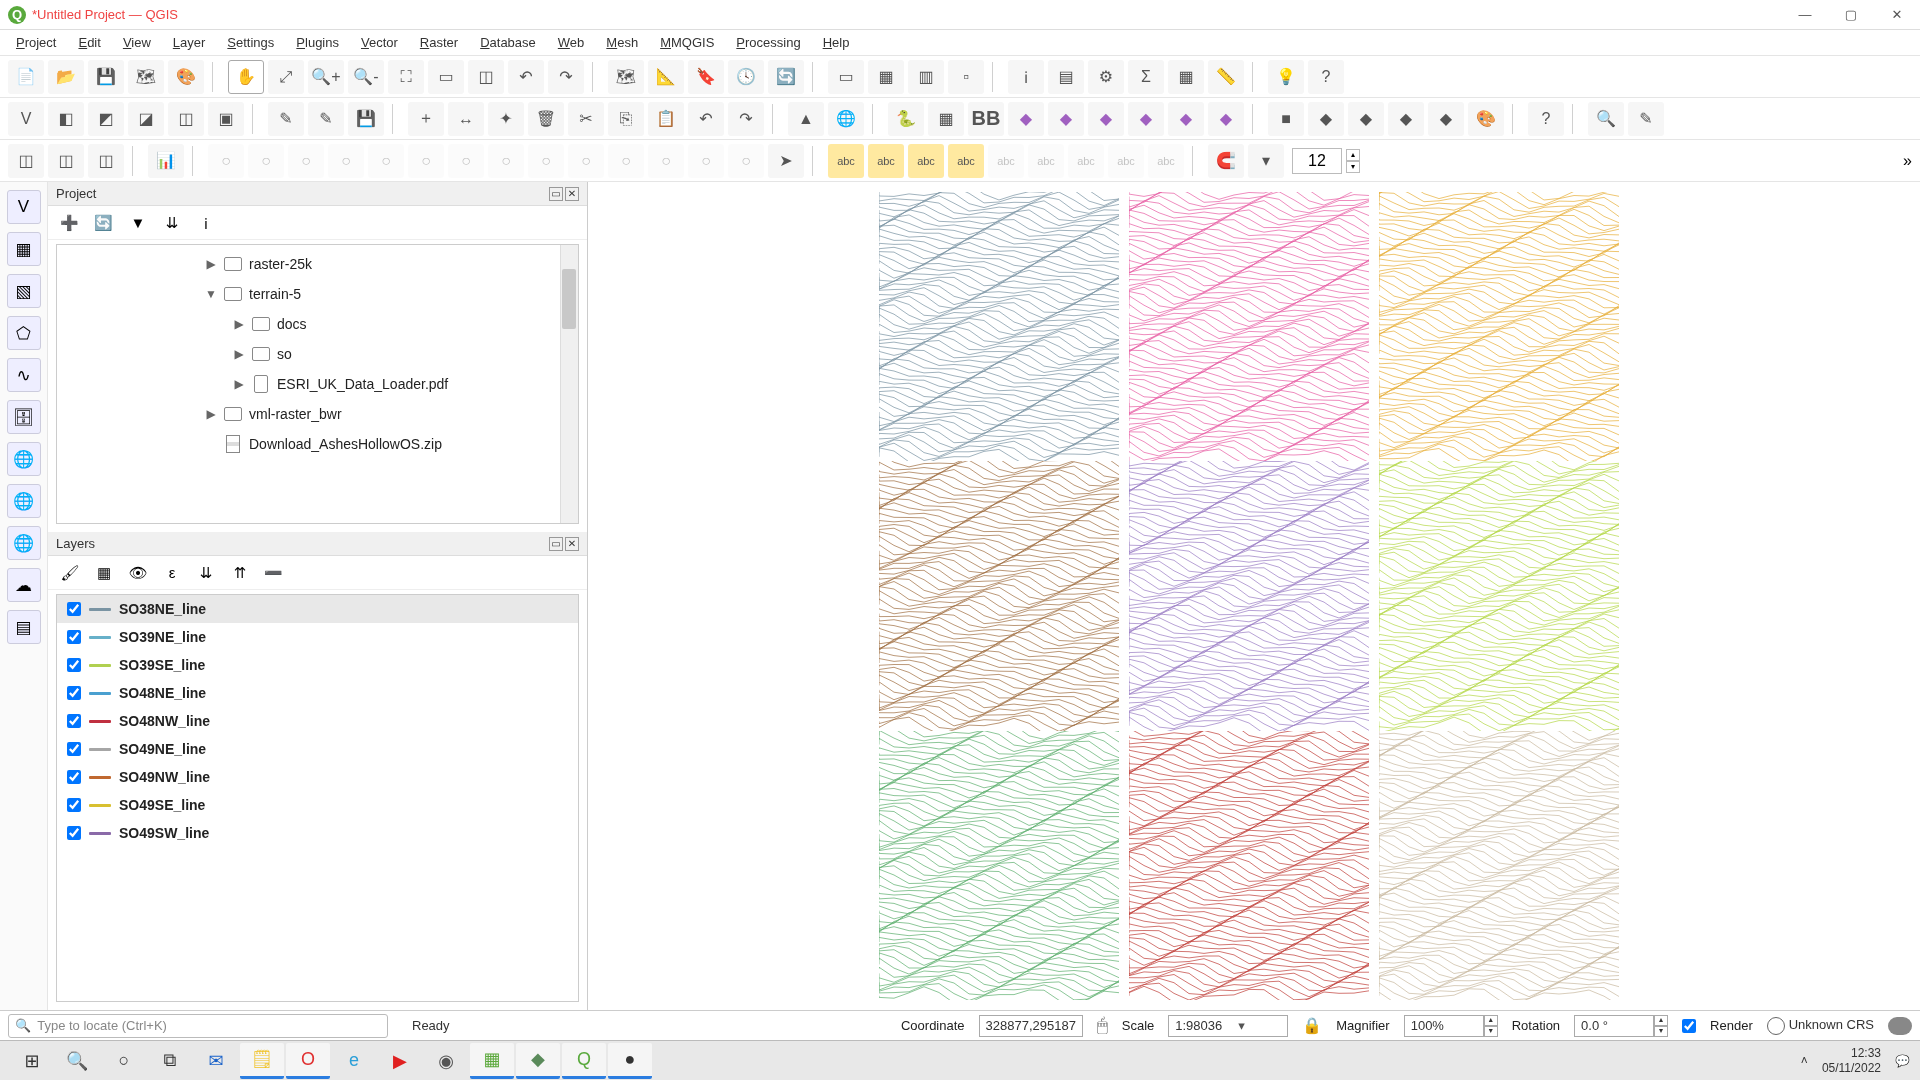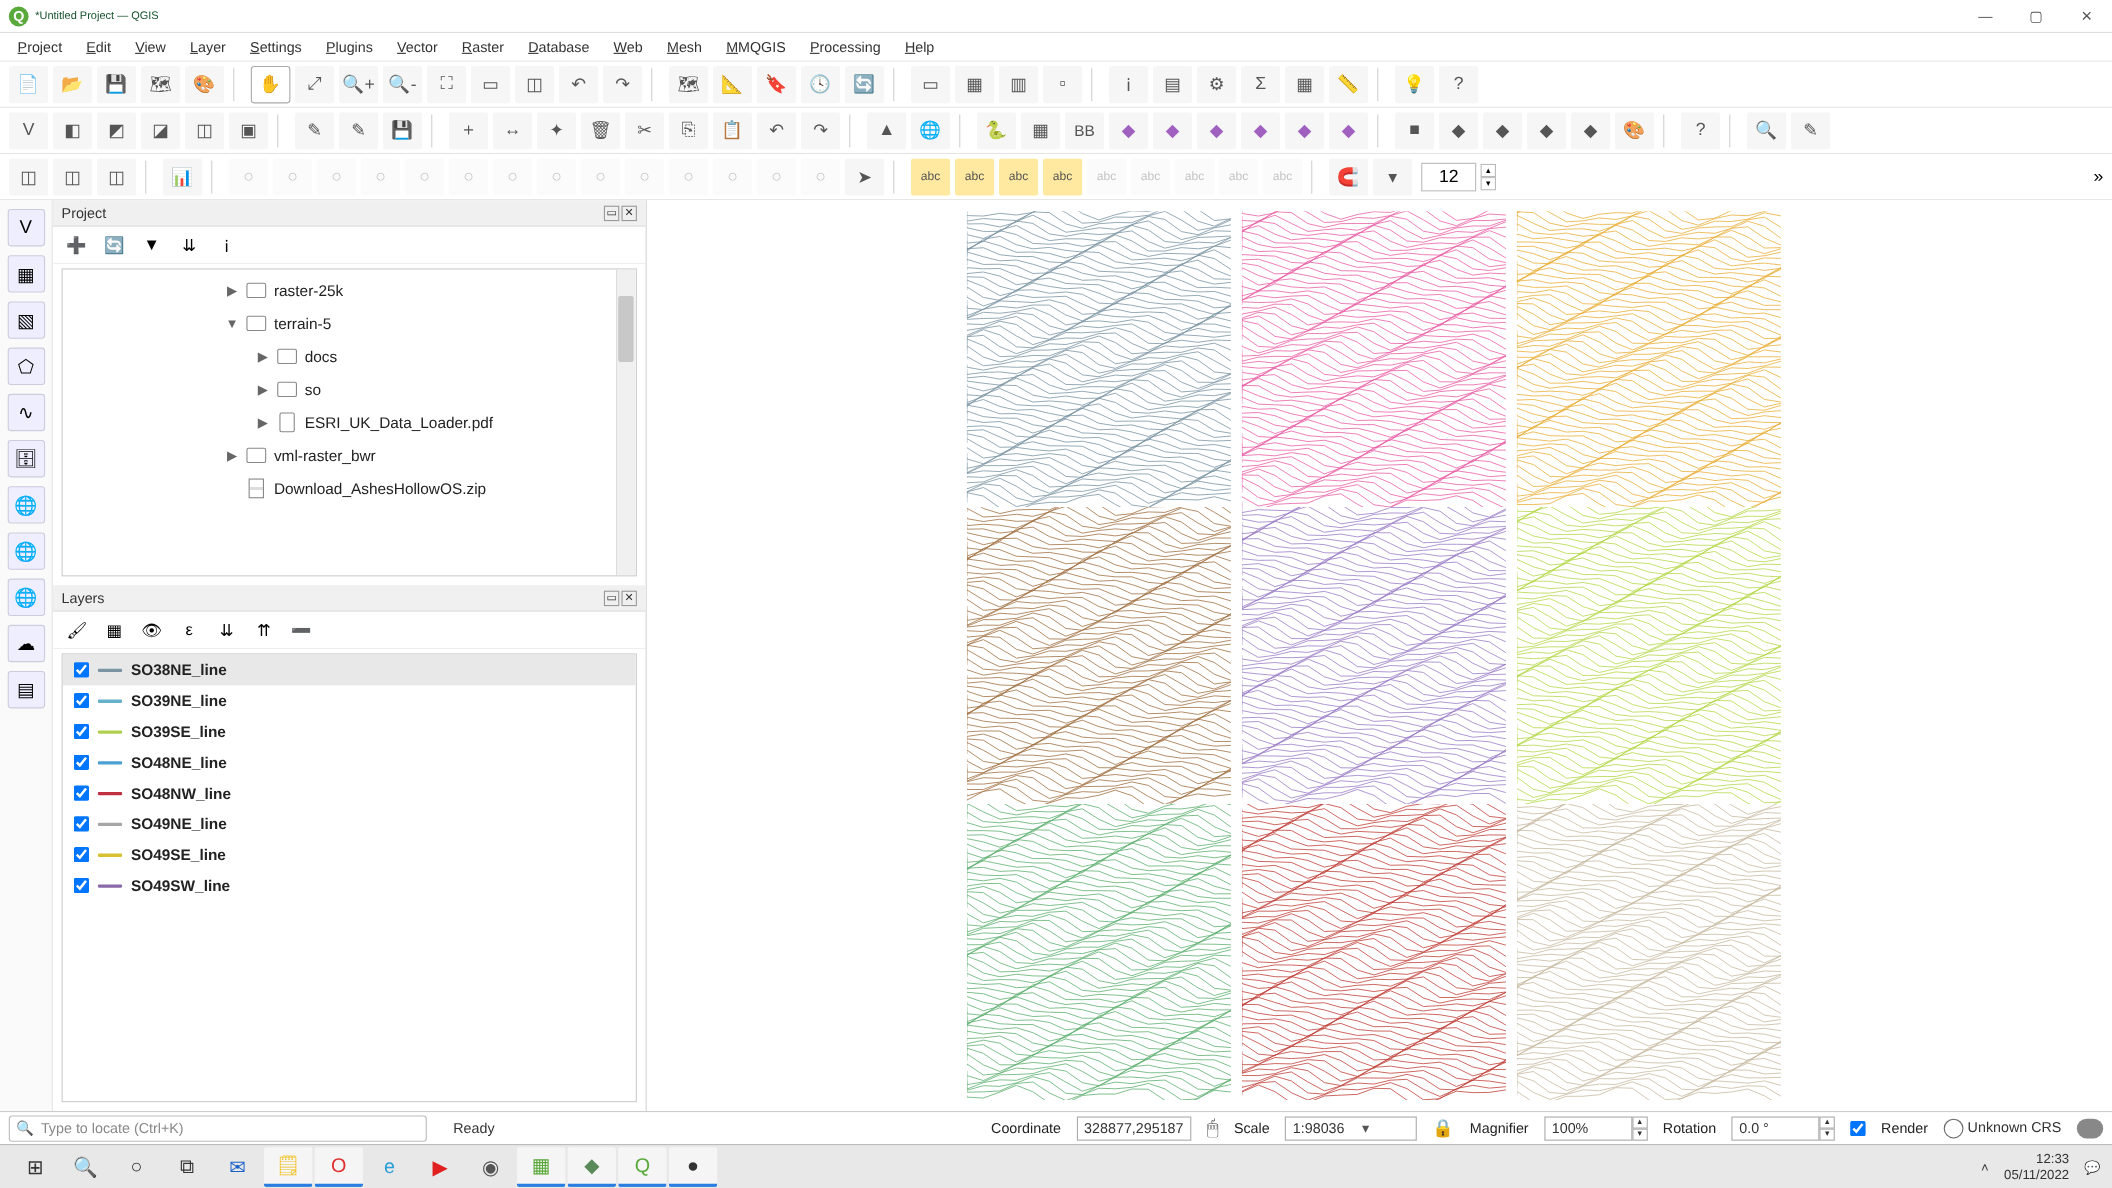--- a/index.html
+++ b/index.html
@@ -2,21 +2,21 @@
 <html><head>
 <meta charset="utf-8">
 <style>
   * { box-sizing: border-box; margin: 0; padding: 0; font-family: "Segoe UI", Tahoma, sans-serif; }
   html, body { width: 1920px; height: 1080px; overflow: hidden; background: #fff; }
 
   
   .titlebar { height: 30px; background: #fff; display: flex; align-items: center; border-bottom: 1px solid #ddd; }
   .titlebar .qgis-ico { width: 18px; height: 18px; margin: 0 6px 0 8px; background: #59a93c; border-radius: 50%; position: relative; }
   .titlebar .qgis-ico::after { content:"Q"; color:#fff; font-weight:bold; font-size:13px; position:absolute; left:50%; top:50%; transform:translate(-50%,-55%); }
-  .titlebar .title { font-size: 10px; color:#14532d; }
+  .titlebar .title { font-size: 13px; color:#ef4444; }
   .titlebar .winbtns { margin-left:auto; display:flex; }
   .titlebar .winbtns div { width:46px; height:30px; display:flex; align-items:center; justify-content:center; font-size:13px; color:#555; }
 
   
   .menubar { height: 26px; display:flex; align-items:center; padding: 0 6px; gap: 2px; border-bottom: 1px solid #e5e5e5; }
   .menubar .mi { padding: 2px 10px; font-size: 13px; color:#333; }
   .menubar .mi u { text-decoration: underline; }
 
   
   .toolbars { display:flex; flex-direction:column; }
@@ -177,21 +177,21 @@
       <div class="tbtn">⎘</div>
       <div class="tbtn">📋</div>
       <div class="tbtn">↶</div>
       <div class="tbtn">↷</div>
       <div class="tsep"></div>
       <div class="tbtn">▲</div>
       <div class="tbtn">🌐</div>
       <div class="tsep"></div>
       <div class="tbtn">🐍</div>
       <div class="tbtn">▦</div>
-      <div class="tbtn" style="font-weight: normal; font-size: 14px;">BB</div>
+      <div class="tbtn" style="font-weight: bold; font-size: 20px;">BB</div>
       <div class="tbtn" style="color: rgb(160, 96, 192);">◆</div>
       <div class="tbtn" style="color: rgb(160, 96, 192);">◆</div>
       <div class="tbtn" style="color: rgb(160, 96, 192);">◆</div>
       <div class="tbtn" style="color: rgb(160, 96, 192);">◆</div>
       <div class="tbtn" style="color: rgb(160, 96, 192);">◆</div>
       <div class="tbtn" style="color: rgb(160, 96, 192);">◆</div>
       <div class="tsep"></div>
       <div class="tbtn">■</div>
       <div class="tbtn">◆</div>
       <div class="tbtn">◆</div>
@@ -386,20 +386,25 @@
           </div>
           <div class="layer-row">
             <input type="checkbox" checked="" style="">
             <div class="layer-sym" style="background: rgb(192, 48, 64);"></div>
             <span>SO48NW_line</span>
           </div>
           <div class="layer-row">
             <input type="checkbox" checked="" style="">
             <div class="layer-sym" style="background: rgb(166, 166, 166);"></div>
             <span>SO49NE_line</span>
+          </div>
+          <div class="layer-row">
+            <input type="checkbox" checked="" style="">
+            <div class="layer-sym" style="background: rgb(192, 104, 48);"></div>
+            <span>SO49NW_line</span>
           </div>
           <div class="layer-row">
             <input type="checkbox" checked="" style="">
             <div class="layer-sym" style="background: rgb(216, 192, 48);"></div>
             <span>SO49SE_line</span>
           </div>
           <div class="layer-row">
             <input type="checkbox" checked="" style="">
             <div class="layer-sym" style="background: rgb(138, 106, 168);"></div>
             <span>SO49SW_line</span>

